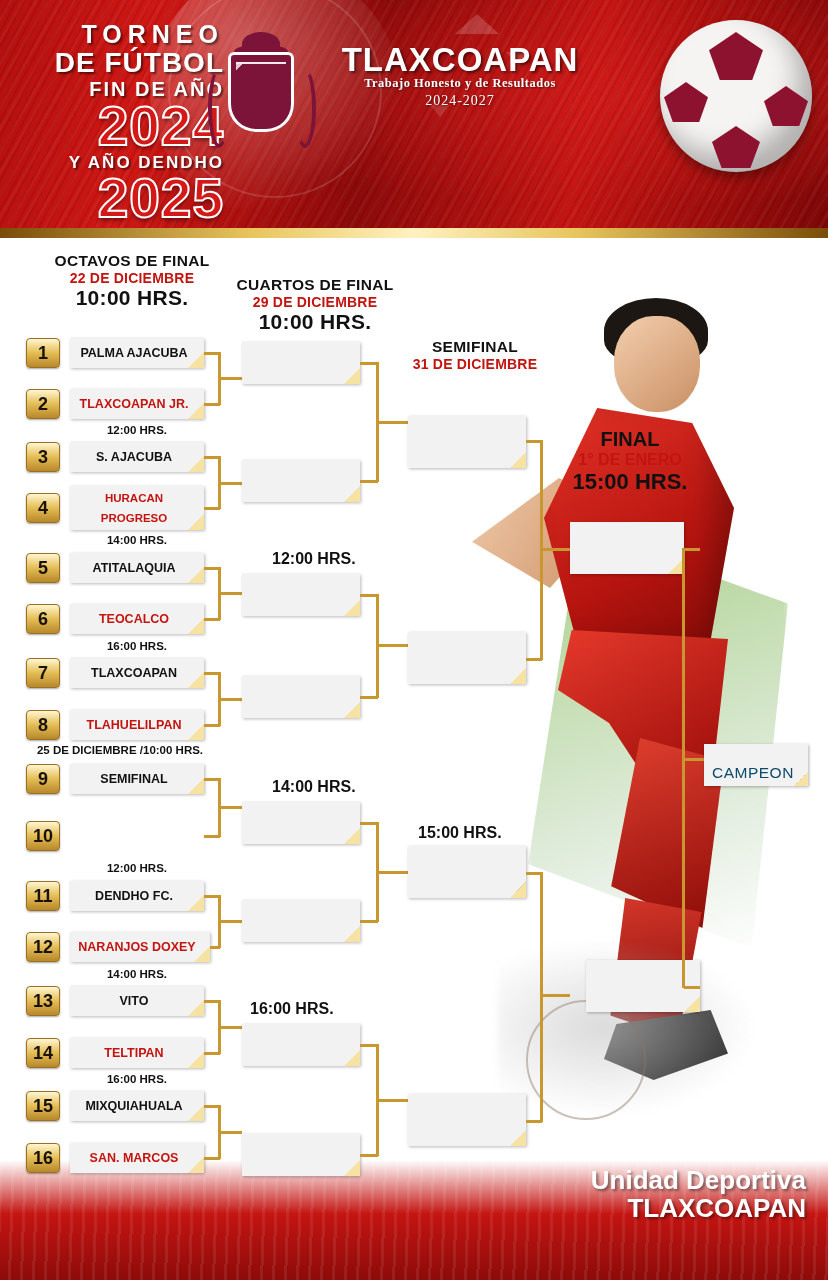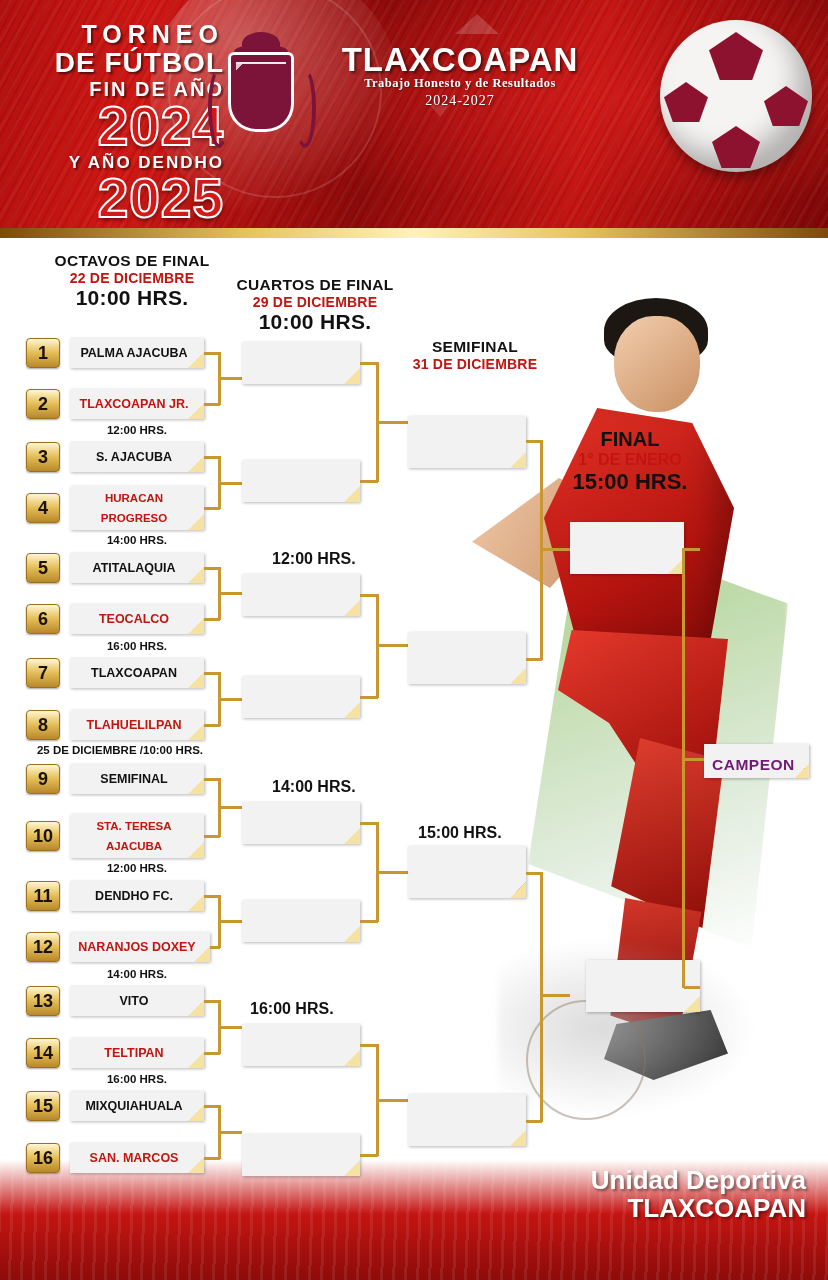--- a/index.html
+++ b/index.html
@@ -244,22 +244,22 @@
   .conn.v{ width:3px; }
   .conn.h{ height:3px; }
 
   .final-label{ position:absolute; text-align:center; }
   .fl-final{ font-weight:bold; font-size:20px; color:#111; }
   .fl-date{ font-weight:bold; font-size:16px; color:#c4140f; }
   .fl-time{ font-weight:bold; font-size:22px; color:#111; }
 
   .champ{
     position:absolute; background:#f2f2f2; box-shadow:1px 1px 3px rgba(0,0,0,.3);
-    font-weight:bold; font-size:15.5px; color:#701a75; letter-spacing:.5px;
-    padding:12px 14px 4px 8px;
+    font-weight:normal; font-size:15.5px; color:#0c4a6e; letter-spacing:.5px;
+    padding:20px 14px 4px 8px;
   }
   .champ:after{
     content:""; position:absolute; right:0; bottom:0; width:14px; height:14px;
     background:linear-gradient(135deg,#d9a93b 0 50%, #f6e3a3 50% 100%);
     clip-path:polygon(100% 0,100% 100%,0 100%);
   }
 </style>
 </head>
 <body>
 
@@ -368,21 +368,20 @@
       <div class="mini-time" style="left:70px; top:402px; width:134px;">16:00 HRS.</div>
       <div class="seed" style="left:26px; top:420px;">7</div>
       <div class="card" style="left:70px; top:420px; width:134px;">TLAXCOAPAN</div>
       <div class="seed" style="left:26px; top:472px;">8</div>
       <div class="card red" style="left:70px; top:472px; width:134px;">TLAHUELILPAN</div>
 
       <div class="mini-time" style="left:8px; top:506px; width:224px;">25 DE DICIEMBRE /10:00 HRS.</div>
       <div class="seed" style="left:26px; top:526px;">9</div>
       <div class="card" style="left:70px; top:526px; width:134px;">SEMIFINAL</div>
       <div class="seed" style="left:26px; top:583px;">10</div>
-      <div class="card red two-line" style="left:70px; top:576px; width:134px; height:44px;">STA. TERESA AJACUBA</div>
 
       <div class="mini-time" style="left:70px; top:624px; width:134px;">12:00 HRS.</div>
       <div class="seed" style="left:26px; top:643px;">11</div>
       <div class="card" style="left:70px; top:643px; width:134px;">DENDHO FC.</div>
       <div class="seed" style="left:26px; top:694px;">12</div>
       <div class="card red" style="left:70px; top:694px; width:140px;">NARANJOS  DOXEY</div>
 
       <div class="mini-time" style="left:70px; top:730px; width:134px;">14:00 HRS.</div>
       <div class="seed" style="left:26px; top:748px;">13</div>
       <div class="card" style="left:70px; top:748px; width:134px;">VITO</div>

